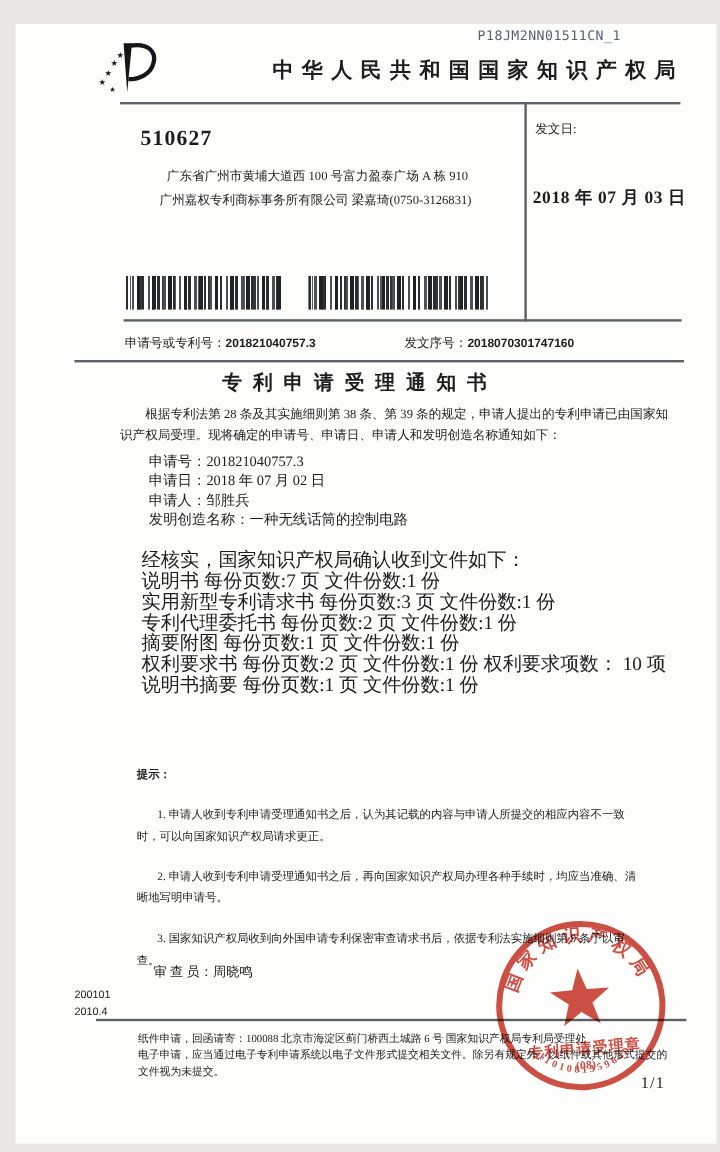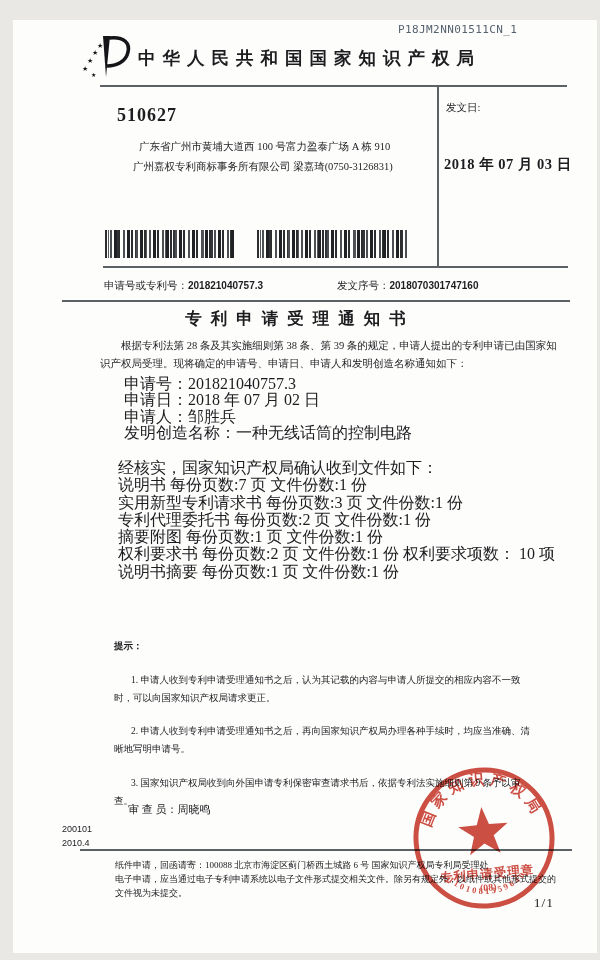--- a/index.html
+++ b/index.html
@@ -6,39 +6,39 @@
   #page{position:relative;width:600px;height:960px;background:#fdfdfc;overflow:hidden;
         font-family:"Liberation Serif","DejaVu Serif",serif;color:#1d1d20;}
   .abs{position:absolute;}
   
   .scan-strip{position:absolute;background:#e9e8e5;}
   
   .rule{position:absolute;background:#5c6165;}
   
   .doc-code{left:398px;top:23px;font-size:11px;color:#57626f;letter-spacing:.4px;
             font-family:"DejaVu Sans Mono",monospace;}
-  .header-title{left:138px;top:46px;width:432px;text-align:left;font-size:17.5px;
+  .header-title{left:138px;top:46px;width:432px;text-align:right;font-size:17.5px;
             font-weight:bold;letter-spacing:7px;white-space:nowrap;}
   .postal{left:117px;top:105px;font-size:18px;font-weight:bold;letter-spacing:1px;}
   .addr1{left:139px;top:140px;font-size:10.5px;}
   .addr2{left:133px;top:160px;font-size:10.5px;}
   .issue-label{left:446px;top:101px;font-size:10.5px;}
   .issue-date{left:444px;top:155px;font-size:14.5px;font-weight:bold;letter-spacing:.5px;}
   
   .barcode{position:absolute;top:230px;height:28px;
      background-image:
        repeating-linear-gradient(90deg,#2b2d31 0px,#2b2d31 2px,rgba(0,0,0,0) 2px,rgba(0,0,0,0) 5px,#4c4f53 5px,#4c4f53 7px,rgba(0,0,0,0) 7px,rgba(0,0,0,0) 9px,#1f2125 9px,#1f2125 12px,rgba(0,0,0,0) 12px,rgba(0,0,0,0) 13px),
        repeating-linear-gradient(90deg,rgba(0,0,0,0) 0px,rgba(0,0,0,0) 3px,#55585c 3px,#55585c 4px,rgba(0,0,0,0) 4px,rgba(0,0,0,0) 11px,#333639 11px,#333639 13px,rgba(0,0,0,0) 13px,rgba(0,0,0,0) 19px);}
   
   .ref{top:279px;font-size:10.5px;white-space:nowrap;}
   .ref b{font-family:"Liberation Sans","DejaVu Sans",sans-serif;font-size:10px;font-weight:bold;}
   .notice-title{left:0;top:308px;width:600px;text-align:center;font-size:16.5px;
             font-weight:bold;letter-spacing:9px;white-space:nowrap;}
   .intro{left:100px;top:337px;width:462px;font-size:10.5px;line-height:18px;text-indent:2em;}
-  .fields{left:124px;top:376px;font-size:16px;line-height:16.4px;}
+  .fields{left:124px;top:376px;font-size:12px;line-height:16.4px;}
   .received{left:118px;top:459px;font-size:16px;line-height:17.3px;}
   .notes{left:98px;top:622px;width:452px;font-size:9.5px;line-height:17.8px;}
   .notes p{margin:16px;text-indent:1.8em;}
   .notes .nlabel{text-indent:0;font-weight:bold;}
   .signoff{top:802px;font-size:11px;white-space:nowrap;}
   .footer-codes{left:62px;top:822px;font-size:9px;line-height:14.2px;
             font-family:"Liberation Sans","DejaVu Sans",sans-serif;}
   .footer-text{left:115px;top:858px;width:442px;font-size:9px;line-height:14.2px;}
   .page-num{left:518px;top:895px;width:52px;text-align:center;font-size:13.5px;letter-spacing:1px;}
   

